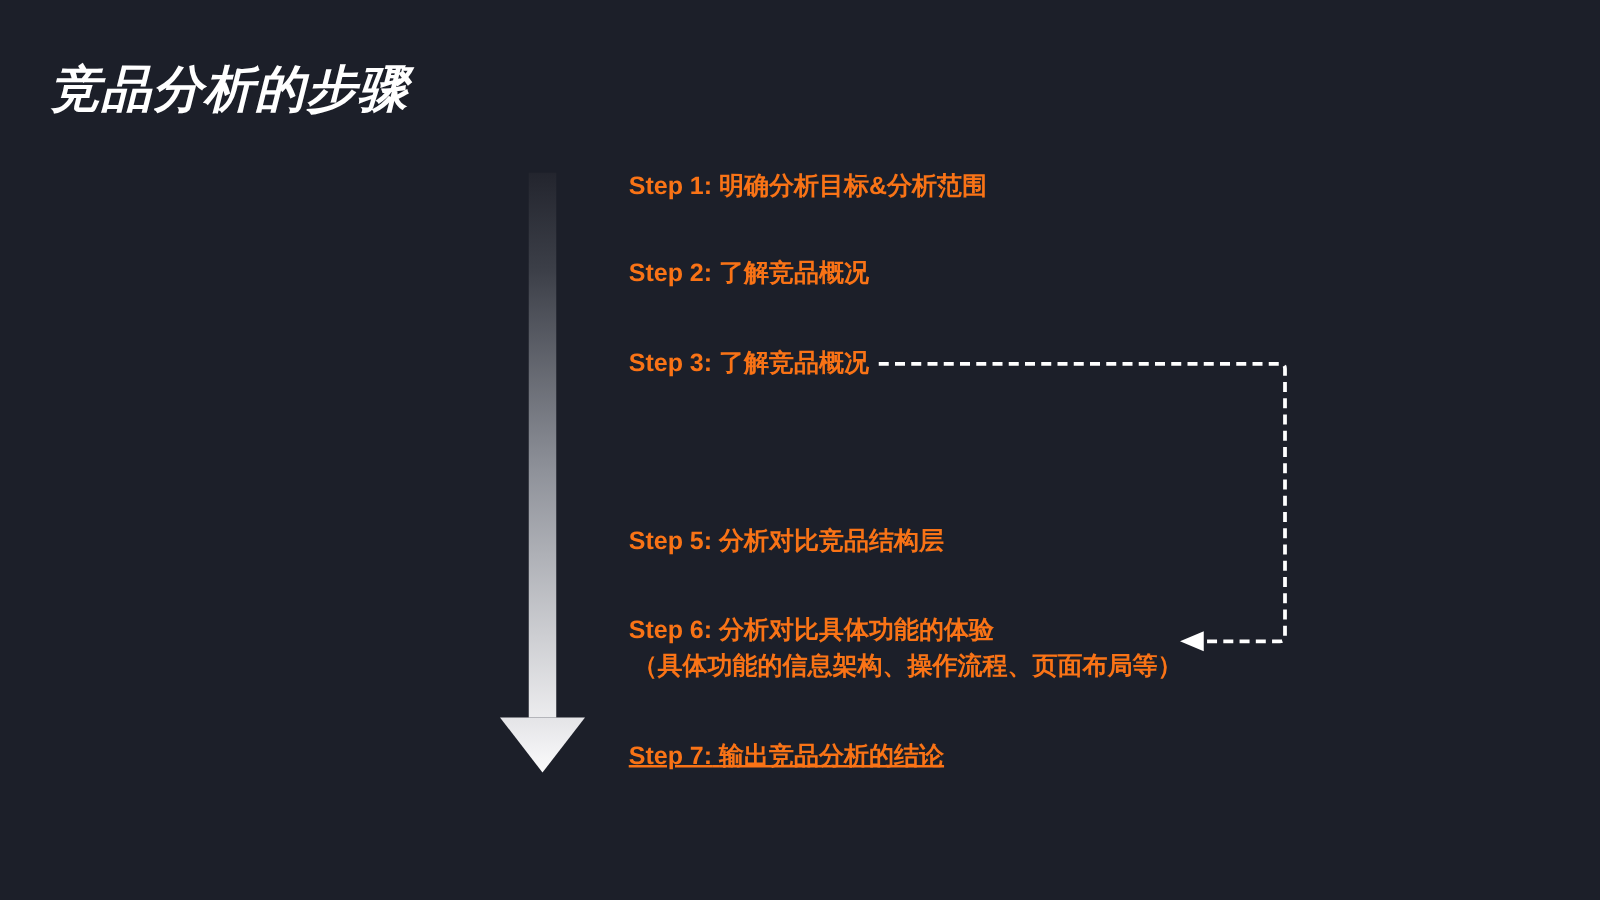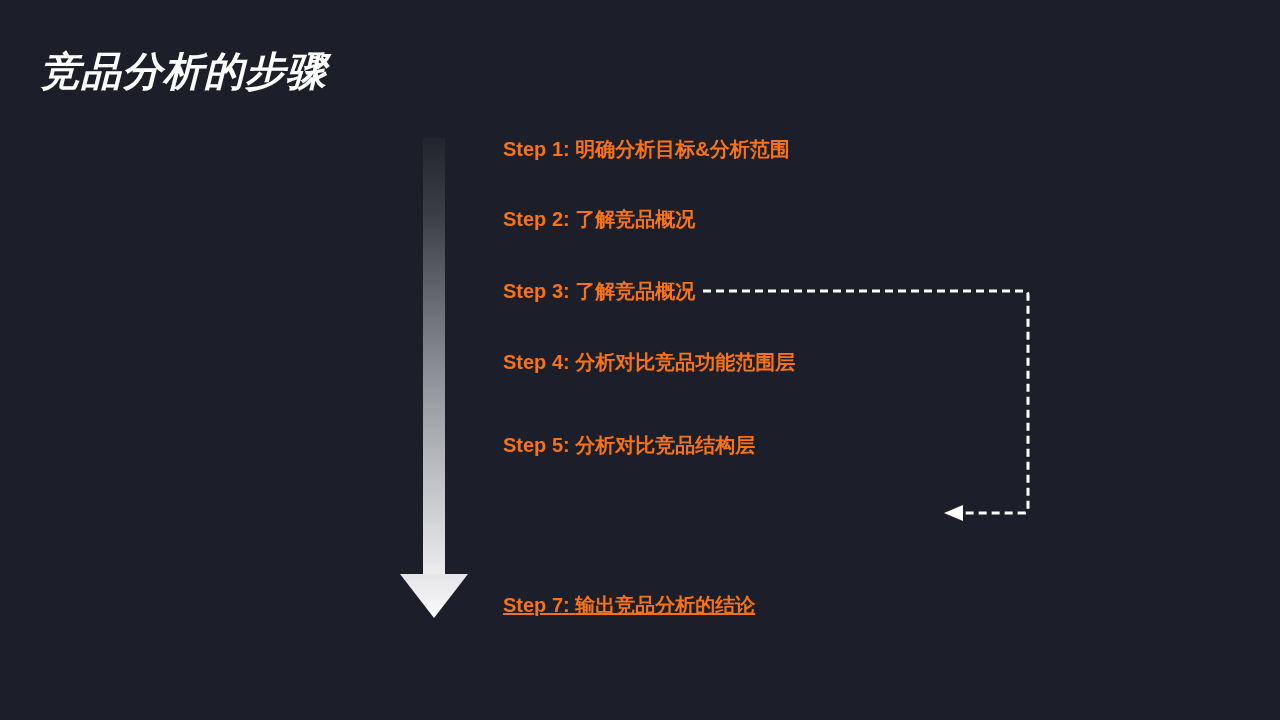--- a/index.html
+++ b/index.html
@@ -49,21 +49,21 @@
     color: #f97316;
     font-size: 20px;
     font-weight: bold;
     line-height: 22px;
     white-space: nowrap;
   }
   .step-1 { top: 138px; }
   .step-2 { top: 208px; }
   .step-3 { top: 280px; }
   .step-4 { top: 351px; }
-  .step-5 { top: 434px; }
+  .step-5 { top: 422px; }
   .step-6 { top: 493px; }
   .step-7 { top: 594px; text-decoration: underline; }
   .step-note {
     margin-top: 7px;
     margin-left: 3px;
     font-size: 20px;
     font-weight: bold;
     line-height: 22px;
   }
 </style>
@@ -101,26 +101,27 @@
   </div>
 
   <div class="step step-2">
     <span>Step 2:</span> <span>了解竞品概况</span>
   </div>
 
   <div class="step step-3">
     <span>Step 3:</span> <span>了解竞品概况</span>
   </div>
 
-  <div class="step step-4">
-    <span>Step 4:</span> <span>分析对比竞品功能范围层</span>
-  </div>
 
   <div class="step step-5">
     <span>Step 5:</span> <span>分析对比竞品结构层</span>
   </div>
 
+  <div class="step step-6">
+    <div><span>Step 6:</span> <span>分析对比具体功能的体验</span></div>
+    <div class="step-note">（具体功能的信息架构、操作流程、页面布局等）</div>
+  </div>
 
   <div class="step step-7">
     <span>Step 7:</span> <span>输出竞品分析的结论</span>
   </div>
 
 </div>
 
 </body></html>

